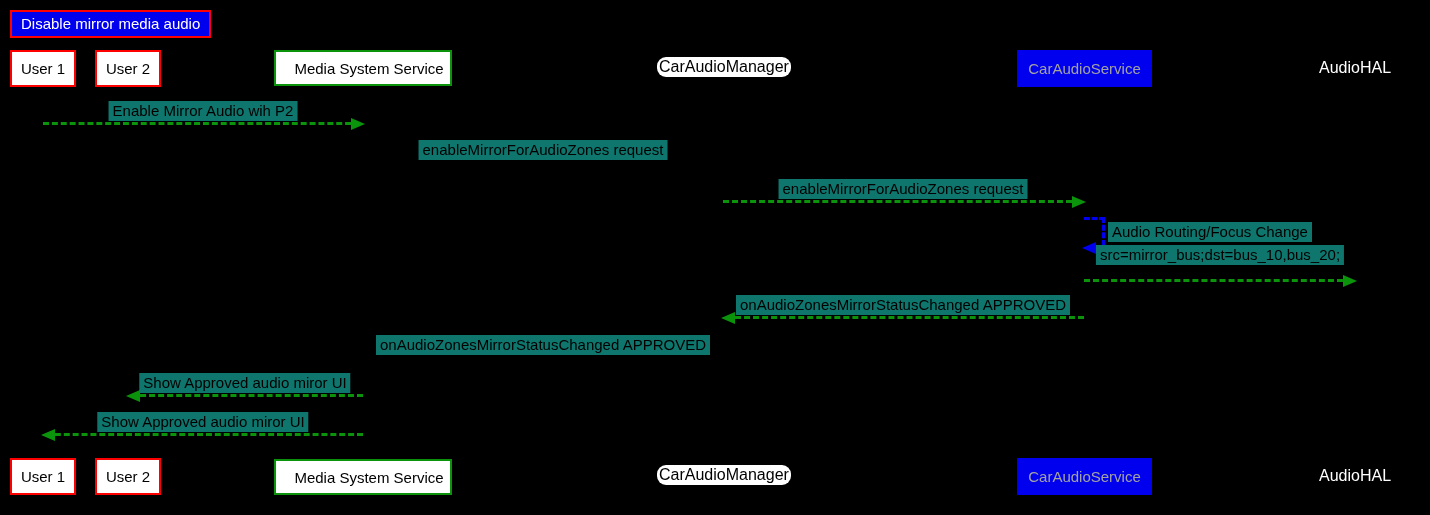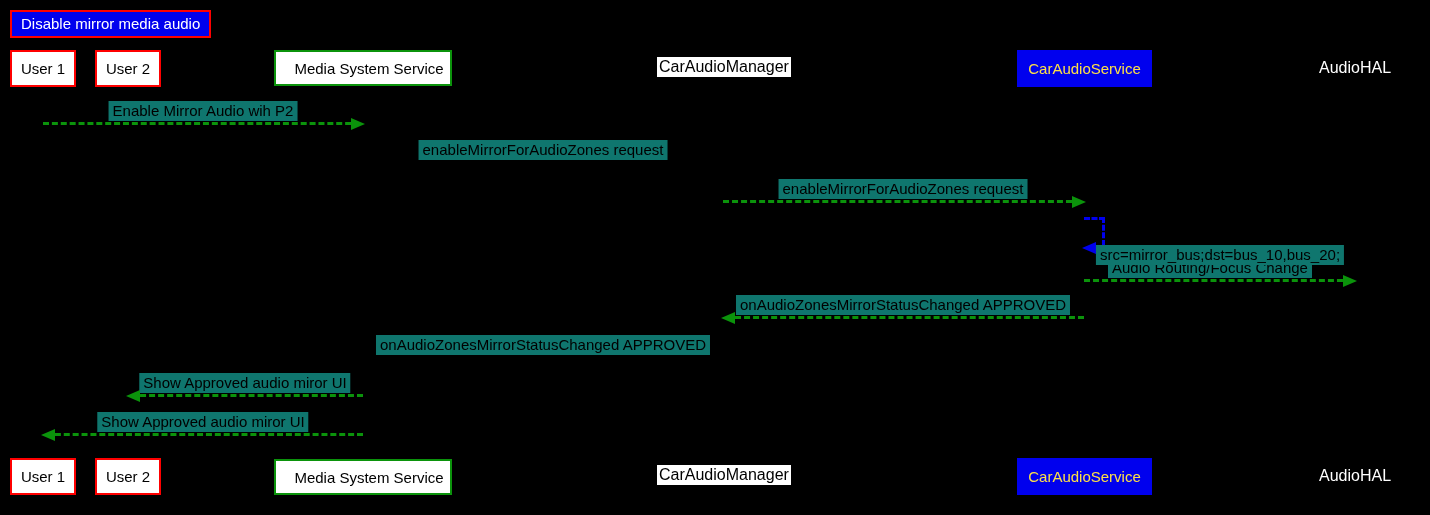--- a/index.html
+++ b/index.html
@@ -18,36 +18,36 @@
     padding:2px 9px;white-space:nowrap;
   }
   
   .actor{
     position:absolute;display:flex;align-items:center;justify-content:center;
     background:#ffffff;color:#000000;font-size:15px;white-space:nowrap;
     box-sizing:border-box;
   }
   .actor.red{border:2px solid #ff0000;}
   .actor.green{border:2px solid #0b930b;padding-left:12px;}
-  .actor.bluefill{background:#0000ee;color:#fde047;border:none;}
+  .actor.bluefill{background:#0000ee;color:#a3a3a3;border:none;}
   .plainlabel{
     position:absolute;background:#ffffff;color:#000000;
-    font-size:16px;line-height:20px;padding:0 2px;white-space:nowrap;
+    font-size:16px;line-height:20px;padding:0 2px;white-space:nowrap;border-radius:9px;
   }
   .darklabel{
     position:absolute;background:transparent;color:#ffffff;
     font-size:16px;line-height:20px;white-space:nowrap;
   }
   
   .msg{
     position:absolute;background:#0f766e;color:#000000;
     font-size:15px;line-height:18px;padding:1px 4px;white-space:nowrap;
     transform:translateX(-50%);
   }
-  .msg.noshift{transform:none;margin-top:36px;}
+  .msg.noshift{transform:none;}
   
   .arrow{position:absolute;height:0;}
   .arrow .line{position:absolute;left:0;right:3px;top:0;border-top:3px dashed var(--c);}
   .arrow .head{position:absolute;width:0;height:0;top:-4px;
     border-top:6px solid transparent;border-bottom:6px solid transparent;}
   .arrow .head.right{right:-2px;border-left:14px solid var(--c);}
   .arrow .head.left{left:-2px;border-right:14px solid var(--c);}
   .green-a{--c:#0b930b;}
   .hidden-a{--c:#000000;}
   

